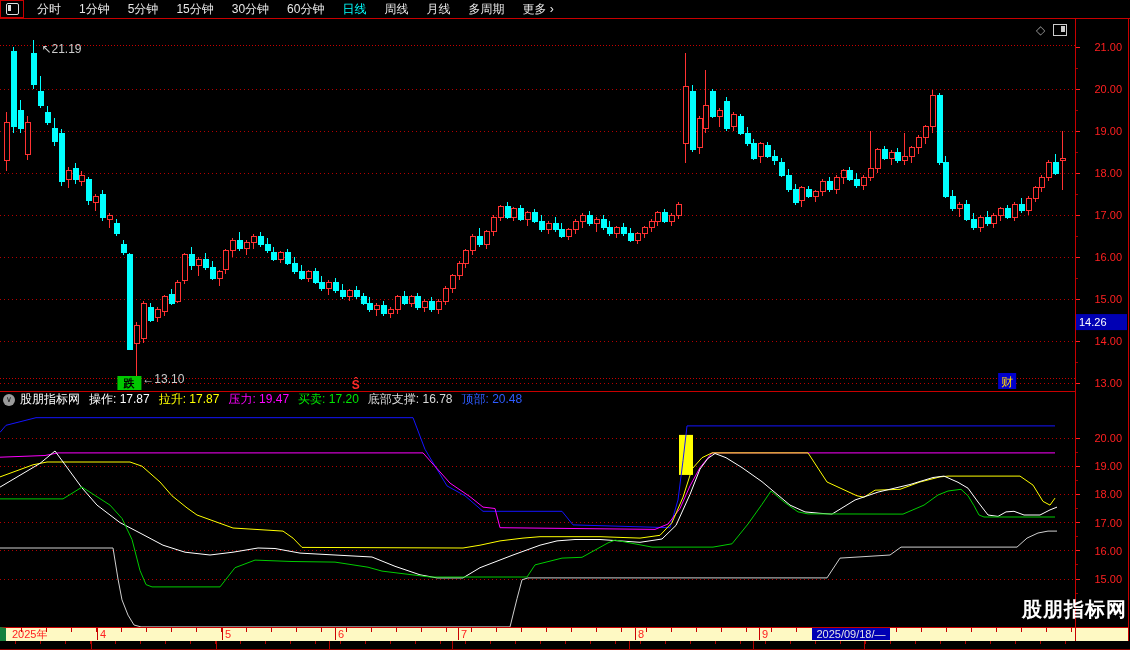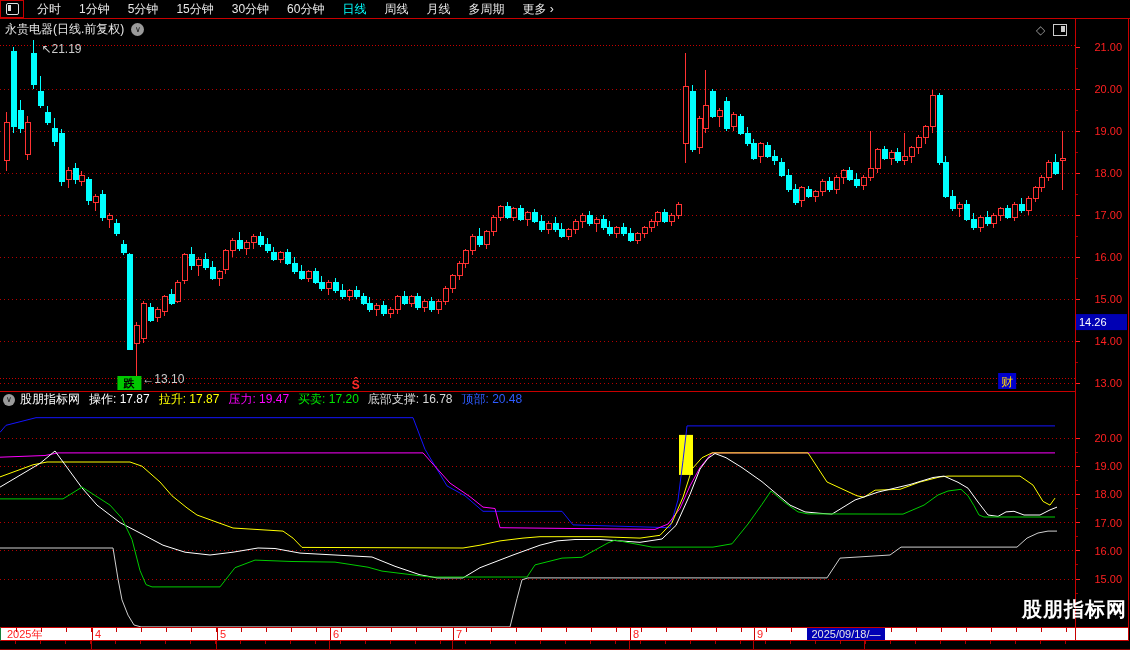--- a/index.html
+++ b/index.html
@@ -32,21 +32,21 @@
   #main-svg{top:40px;}
   #ind-svg{top:406px;}
 
   
   .ind-header{position:absolute;top:391px;left:0;width:1075px;height:15px;border-top:1px solid #c80000;display:flex;align-items:center;font-size:12px;white-space:nowrap;overflow:hidden;background:#000;}
   .ind-header .chev{width:12px;height:12px;line-height:12px;margin:0 5px 0 3px;}
   .ind-site{color:#fff;margin-right:9px;}
   .ind-part{margin-right:9px;}
 
   
-  #date-axis{position:absolute;top:627px;left:0;width:1129px;height:14px;border-top:1px solid #c80000;border-bottom:1px solid #c80000;border-left:1px solid #15803d;box-sizing:border-box;background:#ffffff;}
+  #date-axis{position:absolute;top:627px;left:0;width:1129px;height:23px;border-top:1px solid #c80000;border-bottom:1px solid #c80000;border-left:6px solid #15803d;box-sizing:border-box;background:#fef9c3;}
   .month-label{position:absolute;top:0;font-size:11px;color:#ff2020;line-height:12px;}
   .year-label{color:#ff2020;font-size:11px;position:absolute;left:6px;top:0;line-height:12px;}
   .month-line{position:absolute;top:0;width:1px;height:12px;background:#c80000;}
   .minor-tick{position:absolute;top:0;width:1px;height:4px;background:#c80000;}
   .date-highlight{position:absolute;top:0;height:12px;background:#0000b4;color:#e6e6e6;font-size:11px;line-height:12px;text-align:center;}
 
   
   #bottom-strip{position:absolute;top:641px;left:0;width:1130px;height:9px;background:#000;border-bottom:1px solid #8a0000;box-sizing:border-box;}
   .bs-tick{position:absolute;top:0;width:1px;background:#b40000;}
 
@@ -77,24 +77,20 @@
         <span class="tb-item">30分钟</span>
         <span class="tb-item">60分钟</span>
         <span class="tb-item" style="color: rgb(0, 255, 255);">日线</span>
         <span class="tb-item">周线</span>
         <span class="tb-item">月线</span>
         <span class="tb-item">多周期</span>
         <span class="tb-item">更多 ›</span>
       </div>
   </div>
 
-  <div class="titlebar">
-    <span class="title">永贵电器(日线.前复权)</span>
-    <span class="chev"></span>
-  </div>
   <div class="tr-icons">
     <span class="diamond">◇</span>
     <span class="layout-icon"></span>
   </div>
 
   <svg id="main-svg" width="1130" height="351">
       <g shape-rendering="crispEdges">
         <line x1="0" y1="49" x2="1075" y2="49" stroke="#b40000" stroke-dasharray="1,3" stroke-width="1"></line>
         <line x1="0" y1="91" x2="1075" y2="91" stroke="#b40000" stroke-dasharray="1,3" stroke-width="1"></line>
         <line x1="0" y1="133" x2="1075" y2="133" stroke="#b40000" stroke-dasharray="1,3" stroke-width="1"></line>

